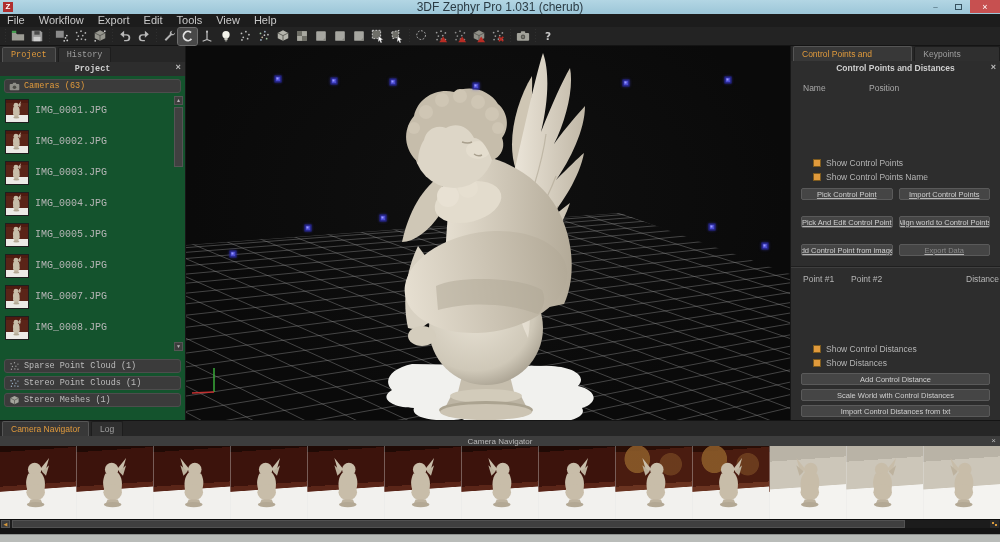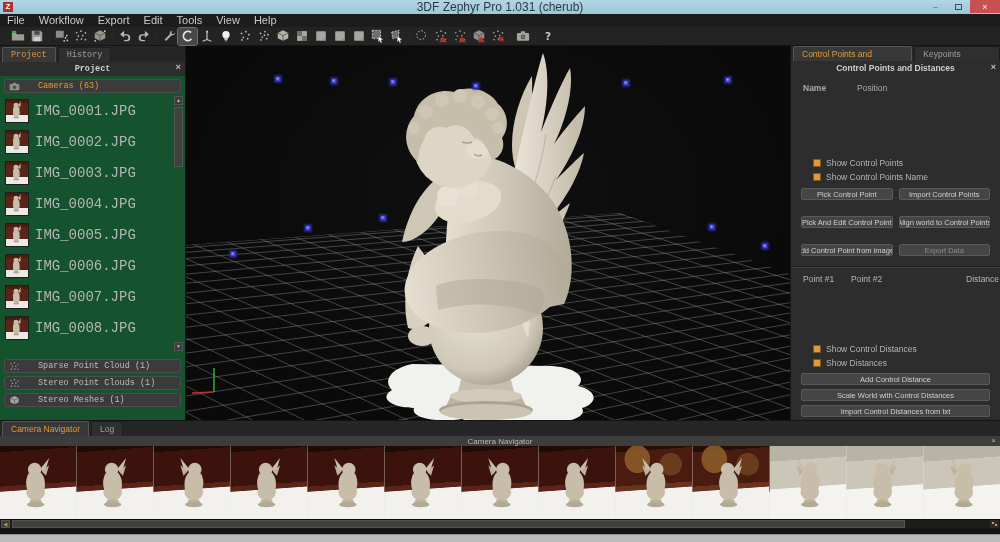--- a/index.html
+++ b/index.html
@@ -30,49 +30,49 @@
   
   #main { display:flex; height:374px; }
 
   
   #left-panel { width:186px; background:#14532d; border-right:1px solid #171717; display:flex; flex-direction:column;font-family:Liberation Mono, monospace; }
   .tabs-row { height:16px; display:flex; background:#262626; align-items:flex-end; }
   .tab { height:15px; padding:0 8px; font-size:8.5px; line-height:15px; color:#9f9f9f; background:#2f2f2f; border:1px solid #1d1d1d; border-bottom:none; margin-left:2px; border-radius:2px 2px 0 0; }
   .tab.active { color:#e09a3c; background:#383838; border-color:#555; }
   .panel-header { height:14px; display:flex; align-items:center; justify-content:center; position:relative; font-size:8.5px; font-weight:bold; color:#cfcfcf; background:#2d2d2d; }
   .panel-close { position:absolute; right:4px; top:1px; font-size:9px; color:#bdbdbd; line-height:11px; }
-  .pill-bar { margin:3px 4px 0 4px; height:14px; background:#3b3b3b; border:1px solid #4d4d4d; border-radius:3px; display:flex; align-items:center; padding:0 4px;gap:14px; }
+  .pill-bar { margin:3px 4px 0 4px; height:14px; background:#3b3b3b; border:1px solid #4d4d4d; border-radius:3px; display:flex; align-items:center; padding:0 4px; }
   .pill-bar svg { width:11px; height:11px; margin-right:4px; }
   .pill-label { font-size:8.5px; color:#bdbdbd; }
   #cameras-bar .pill-label { color:#e09a3c; }
   #camera-list { position:relative; height:257px; margin-top:2px; overflow:hidden; }
   .cam-row { height:31px; display:flex; align-items:center; padding-left:5px; }
   .cam-thumb { width:24px; height:24px; background:linear-gradient(180deg,#4e1a10 0 12%,#5a2418 12% 70%,#eceae6 70%); border:1px solid #1e1e1e; display:flex; align-items:flex-end; justify-content:center; overflow:hidden; }
   .cam-thumb svg { height:22px; }
-  .cam-label { font-size:14px; color:#b5b5b5; margin-left:6px; }
+  .cam-label { font-size:10px; color:#b5b5b5; margin-left:6px; }
   #cam-scroll { position:absolute; right:2px; top:0; width:9px; height:100%; }
   .scroll-btn { position:absolute; right:0; width:9px; height:9px; background:#3d3d3d; border:1px solid #555; color:#b5b5b5; font-size:5px; display:flex; align-items:center; justify-content:center; }
   #cam-scroll-up { top:1px; } #cam-scroll-down { bottom:1px; }
   #cam-scroll-thumb { position:absolute; right:0; top:12px; width:9px; height:60px; background:#404040; border:1px solid #555; }
   #left-sections { margin-top:4px; }
 
   
   #viewport { flex:1; position:relative; background:radial-gradient(ellipse at 50% 40%, #101010 0%, #0a0a0a 70%); overflow:hidden; }
   #viewport svg.layer { position:absolute; left:0; top:0; width:604px; height:379px; }
   .marker { position:absolute; width:5px; height:5px; transform:translate(-50%,-50%); background:#4a4ad0; box-shadow:0 0 3px 1px rgba(70,70,220,.55); outline:1px solid #23238c; }
   .marker::after { content:""; position:absolute; left:1px; top:1px; width:2px; height:2px; background:#9a9aff; }
 
   
   #right-panel { width:210px; background:#2d2d2d; border-left:1px solid #171717; display:flex; flex-direction:column; font-size:8.5px; color:#b5b5b5; }
   #rp-columns { display:flex; padding:8px 0 4px 12px; color:#a9a9a9; }
-  #rp-col-name { width:54px;font-weight:bold; } 
+  #rp-col-name { width:66px; } 
   #rp-list { height:62px; }
   .check-row { display:flex; align-items:center; padding:2px 0 2px 22px; }
   .checkbox { width:8px; height:8px; background:#e09a3c; border:1px solid #7d5a1e; margin-right:5px; }
-  .btn-grid { display:grid; grid-template-columns:1fr 1fr; gap:16px 6px; padding:4px 10px 6px 10px; }
+  .btn-grid { display:grid; grid-template-columns:1fr 1fr; gap:16px 6px; padding:4px 10px 6px 10px;text-decoration:underline; }
   .rp-btn { height:12px; background:#454545; border:1px solid #5a5a5a; border-radius:2px; color:#cfcfcf; font-size:7.5px; display:flex; align-items:center; justify-content:center; white-space:nowrap; overflow:hidden; }
   .rp-btn.disabled { color:#8a8a8a; }
   #rp-sep { border-top:1px solid #1f1f1f; border-bottom:1px solid #3f3f3f; margin:4px 0 2px 0; }
   #rp-distcols { display:flex; padding:4px 0 2px 12px; }
   #rp-distcols span:nth-child(1){ width:48px; } #rp-distcols span:nth-child(2){ width:115px; }
   #rp-spacer { height:58px; }
   .btn-col { display:flex; flex-direction:column; gap:4px; padding:3px 10px; }
 
   
   #bottom-tabs { height:16px; background:#262626; display:flex; align-items:flex-end; border-top:1px solid #141414; }

